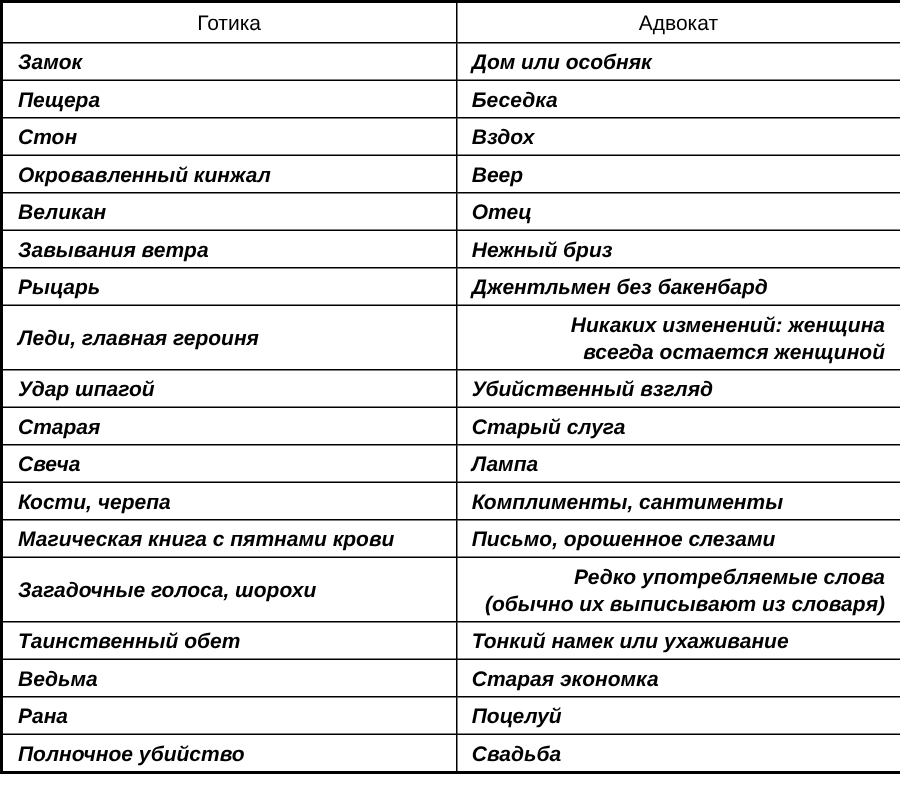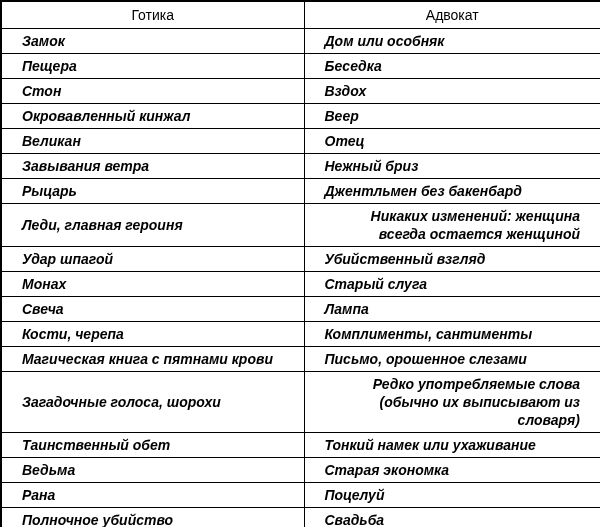--- a/index.html
+++ b/index.html
@@ -32,21 +32,21 @@
     font-size: 14px;
     text-align: center;
     padding: 5px 4px;
     height: 26px;
   }
   table.compare td {
     font-weight: bold;
     font-style: italic;
     font-size: 14px;
     line-height: 18px;
-    padding: 3px 20px;
+    padding: 3px 10px;
     text-align: left;
     white-space: pre-line;
     height: 24px;
   }
   table.compare td.center {
     text-align: right;
   }
   col.gothic-col  { width: 303px; }
   col.classic-col { width: 297px; }
 </style>
@@ -97,21 +97,21 @@
         <tr>
           <td>Леди, главная героиня</td>
           <td class="center">Никаких изменений: женщина
 всегда остается женщиной</td>
         </tr>
         <tr>
           <td>Удар шпагой</td>
           <td>Убийственный взгляд</td>
         </tr>
         <tr>
-          <td>Монах</td>
+          <td>Старая</td>
           <td>Старый слуга</td>
         </tr>
         <tr>
           <td>Свеча</td>
           <td>Лампа</td>
         </tr>
         <tr>
           <td>Кости, черепа</td>
           <td>Комплименты, сантименты</td>
         </tr>

